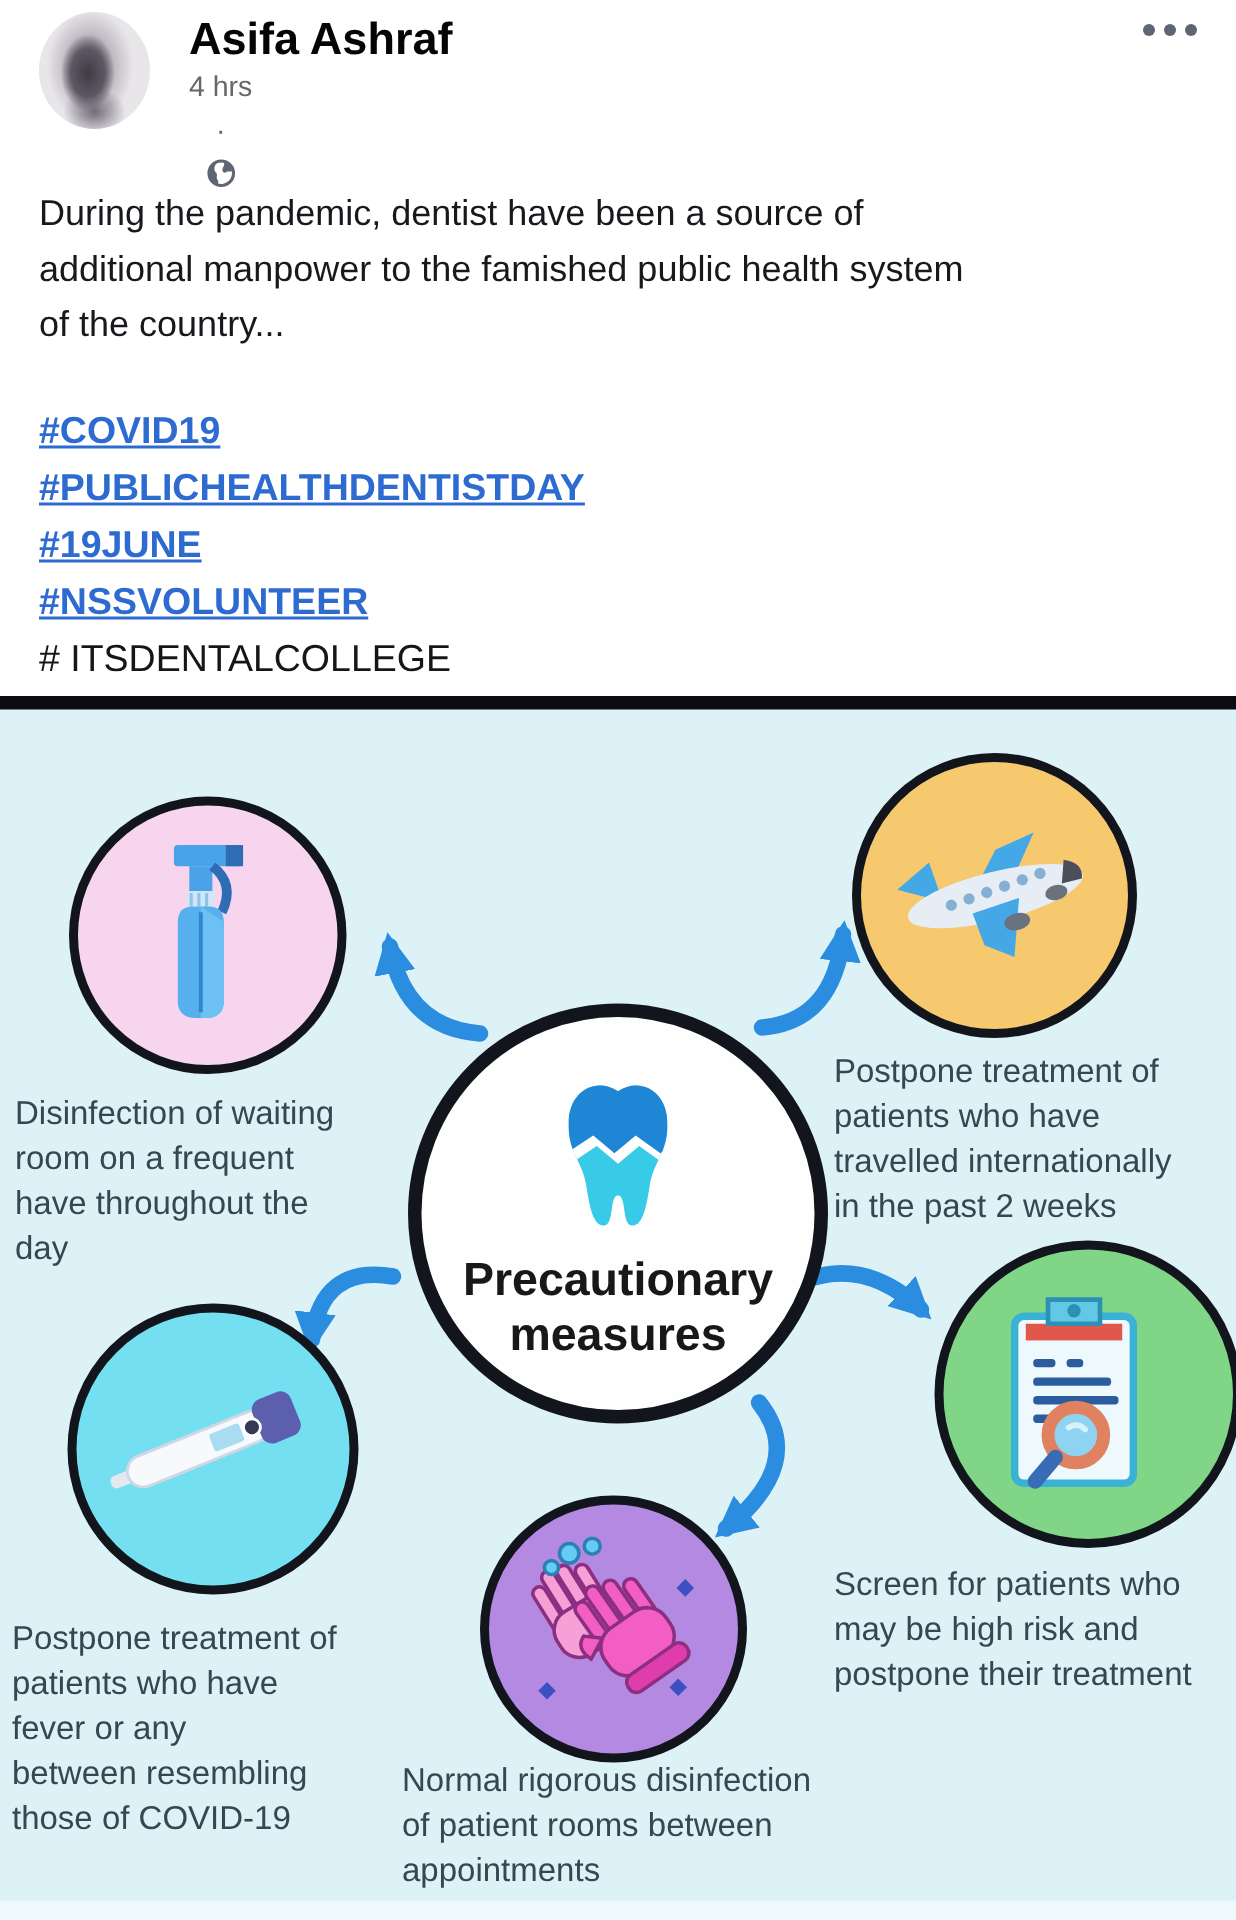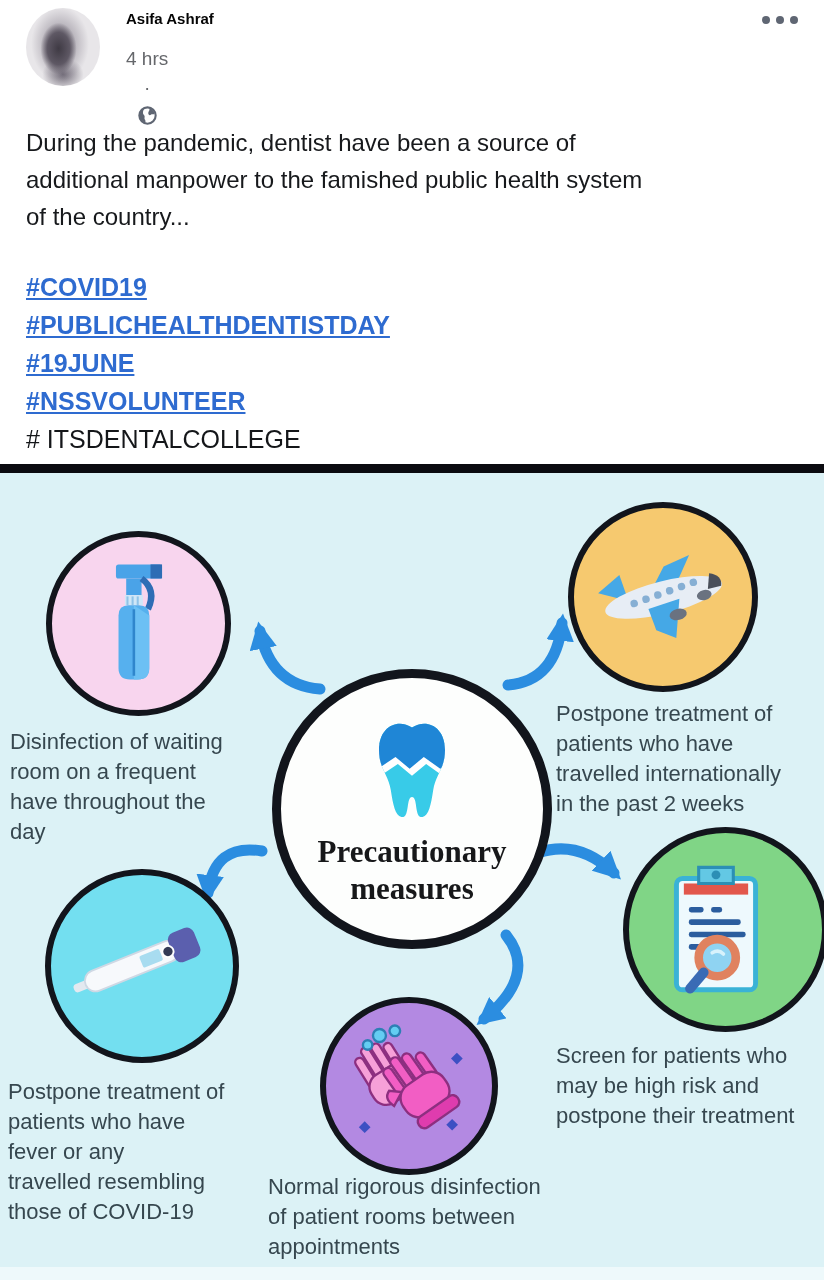--- a/index.html
+++ b/index.html
@@ -12,21 +12,21 @@
   
   .avatar {
     position:absolute; left:26px; top:8px; width:74px; height:78px;
     border-radius:50%;
     background:
       radial-gradient(ellipse 34% 46% at 44% 52%, #3f3a44 0%, #5e5864 45%, rgba(94,88,100,0) 72%),
       radial-gradient(ellipse 52% 64% at 46% 46%, #8a8490 0%, rgba(138,132,144,0) 75%),
       radial-gradient(ellipse 40% 30% at 50% 85%, #6e6875 0%, rgba(110,104,117,0) 70%),
       #e8e6e9;
   }
-  .author { position:absolute; left:126px; top:10px; font-size:15px; font-weight:bold; color:#050505; }
+  .author { position:absolute; left:126px; top:10px; font-size:30px; font-weight:bold; color:#050505; }
   .meta { position:absolute; left:126px; top:48px; display:flex; align-items:center; gap:7px; font-size:19px; color:#65676b;flex-direction:column; }
   .menu-dots { position:absolute; left:762px; top:16px; display:flex; gap:6px; cursor:pointer; }
   .menu-dots i { width:8px; height:8px; border-radius:50%; background:#5f6673; }
   
   .body-text { position:absolute; left:26px; top:124px; width:790px; font-size:24px; line-height:37px; color:#17191c; }
   .hashtags { position:absolute; left:26px; top:268px; font-size:25px; line-height:38px; }
   .hashtags .tag { font-weight:bold; color:#2e6bd0; cursor:pointer;text-decoration:underline; }
   .hashtags .tag-plain { font-weight:400; color:#141619; }
   
   .infographic {
@@ -158,21 +158,21 @@
               <path d="M22 33 C22 13 38 6 50 14 C62 6 78 13 78 33 C78 49 70 54 68 67 C66 80 64 90 58 90 C52 90 55 73 50 73 C45 73 48 90 42 90 C36 90 34 80 32 67 C30 54 22 49 22 33 Z"></path>
             </clipPath>
           </defs>
           <g clip-path="url(#toothclip)">
             <rect x="0" y="0" width="100" height="95" fill="#38cbe8"></rect>
             <polygon fill="#ffffff" points="0,28 100,28 100,52 88,47 76,55 62,45 50,55 38,45 26,53 12,45 0,51"></polygon>
             <polygon fill="#1f86d6" points="0,0 100,0 100,44 86,41 74,49 60,39 48,49 36,39 24,47 10,39 0,45"></polygon>
           </g>
         </svg>
       </span>
-      <div class="center-title" style="width:250px;font-family:Liberation Serif, serif;">Precautionary measures</div>
+      <div class="center-title" style="width:250px;">Precautionary measures</div>
     </div>
 
     <div class="node-circle circle-cyan" style="background-color: rgb(115, 223, 240);">
       <span class="icon-wrap">
         <svg width="150" height="110" viewBox="0 0 120 88">
           <g transform="rotate(-22 60 44)">
             <rect x="2" y="39" width="14" height="7" rx="3" fill="#e4e9f0"></rect>
             <rect x="12" y="34" width="80" height="17" rx="8.5" fill="#f7f9fc" stroke="#cfd8e4" stroke-width="1.5"></rect>
             <rect x="86" y="30" width="22" height="25" rx="6" fill="#5b5fae"></rect>
             <rect x="60" y="37.5" width="17" height="10" rx="1.5" fill="#a8dcf0"></rect>
@@ -242,21 +242,21 @@
     <div class="ig-label label-travel">
       <div>Postpone treatment of</div>
       <div>patients who have</div>
       <div>travelled internationally</div>
       <div>in the past 2 weeks</div>
     </div>
     <div class="ig-label label-fever">
       <div>Postpone treatment of</div>
       <div>patients who have</div>
       <div>fever or any</div>
-      <div>travelled resembling</div>
+      <div>between resembling</div>
       <div>those of COVID-19</div>
     </div>
     <div class="ig-label label-screen">
       <div>Screen for patients who</div>
       <div>may be high risk and</div>
       <div>postpone their treatment</div>
     </div>
     <div class="ig-label label-rooms">
       <div>Normal rigorous disinfection</div>
       <div>of  patient rooms between</div>

